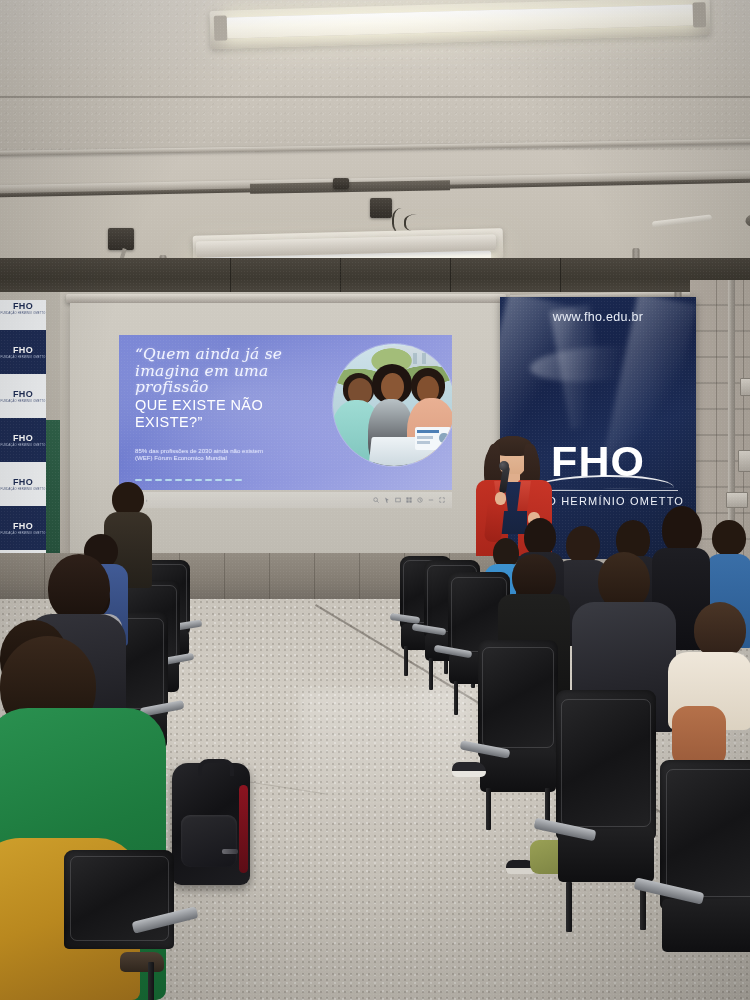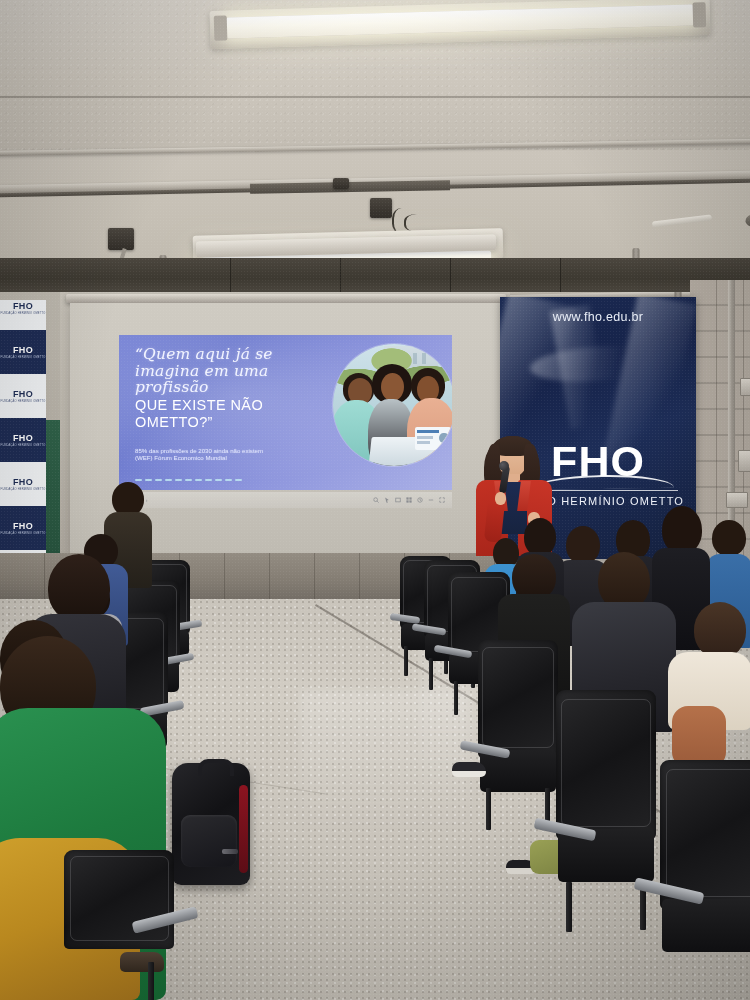--- a/index.html
+++ b/index.html
@@ -335,25 +335,25 @@
   <div class="conduit"></div>
   <div class="ebox" style="left:740px;top:378px;width:10px;height:16px;"></div>
   <div class="ebox" style="left:738px;top:450px;width:12px;height:20px;"></div>
   <div class="ebox" style="left:726px;top:492px;width:20px;height:14px;"></div>
 
   <div class="screen-housing"></div>
   <div class="screen"></div>
 
   <div class="slide">
     <div class="slide-text">
-      <div class="slide-script">“Quem aqui já se</div>
+      <div class="slide-script">“Quem ainda já se</div>
       <div class="slide-script">imagina em uma</div>
       <div class="slide-script">profissão</div>
       <div class="slide-caps">QUE EXISTE NÃO</div>
-      <div class="slide-caps">OMETTO?”</div>
+      <div class="slide-caps">EXISTE?”</div>
     </div>
 
     <div class="slide-foot">
       <div>85% das profissões de 2030 ainda não existem</div>
       <div>(WEF) Fórum Economico Mundial</div>
     </div>
 
     <div class="slide-photo">
       <div class="ph-sky"></div>
       <div class="ph-bldg">

